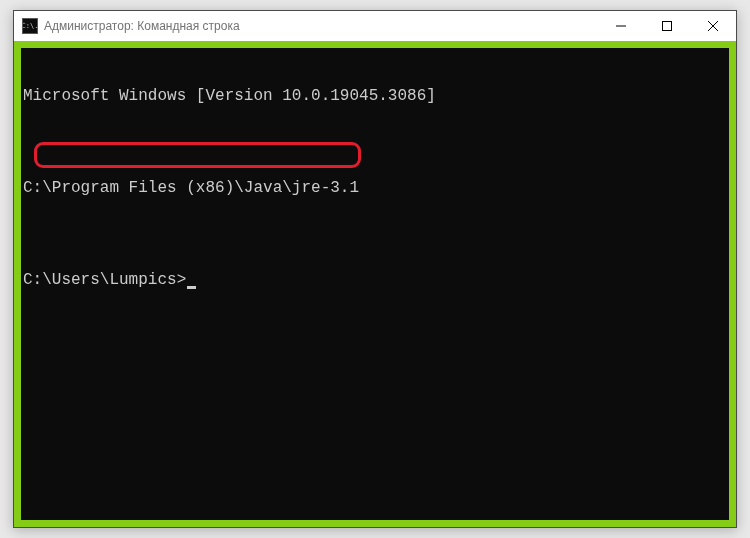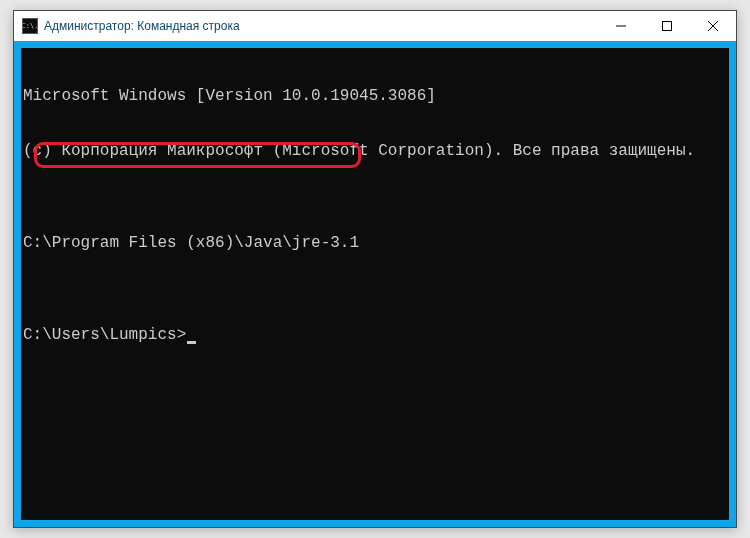--- a/index.html
+++ b/index.html
@@ -43,21 +43,21 @@
       display: flex;
       align-items: center;
       justify-content: center;
       font-size: 7px;
       color: #c0c0c0;
       font-family: monospace;
       overflow: hidden;
     }
     .title-text {
       font-size: 12px;
-      color: #0c4a6e;
+      color: #737373;
       flex: 1;
     }
     .win-controls {
       display: flex;
       height: 100%;
     }
     .win-btn {
       width: 46px;
       height: 100%;
       display: flex;
@@ -66,21 +66,21 @@
       background: transparent;
       border: none;
       cursor: pointer;
     }
     .win-btn svg {
       width: 10px;
       height: 10px;
     }
     .content-border {
       flex: 1;
-      background: #0ea5e9;
+      background: #84cc16;
       padding: 7px;
       display: flex;
     }
     .terminal {
       flex: 1;
       background: #0c0c0c;
       color: #cccccc;
       font-family: Consolas, "Courier New", monospace;
       font-size: 16px;
       line-height: 1.15;
@@ -135,21 +135,20 @@
         <svg viewBox="0 0 10 10">
             <line x1="0" y1="0" x2="10" y2="10" stroke="#000" stroke-width="1"></line>
             <line x1="10" y1="0" x2="0" y2="10" stroke="#000" stroke-width="1"></line>
           </svg>
       </button>
     </div>
   </div>
   <div class="content-border">
     <div class="terminal">
       <span class="term-line">Microsoft Windows [Version 10.0.19045.3086]</span>
-      <span class="term-line">(c) Корпорация Майкрософт (Microsoft Corporation). Все права защищены.</span>
       <span class="term-line"></span>
       <span class="term-line">C:\Program Files (x86)\Java\jre-3.1</span>
       <span class="term-line"></span>
       <span class="prompt-row">
         <span>C:\Users\Lumpics&gt;</span><span class="cursor"></span>
       </span>
       <div class="highlight-box" style="top:94px;left:13px;width:327px;height:26px;"></div>
     </div>
   </div>
 </div>

